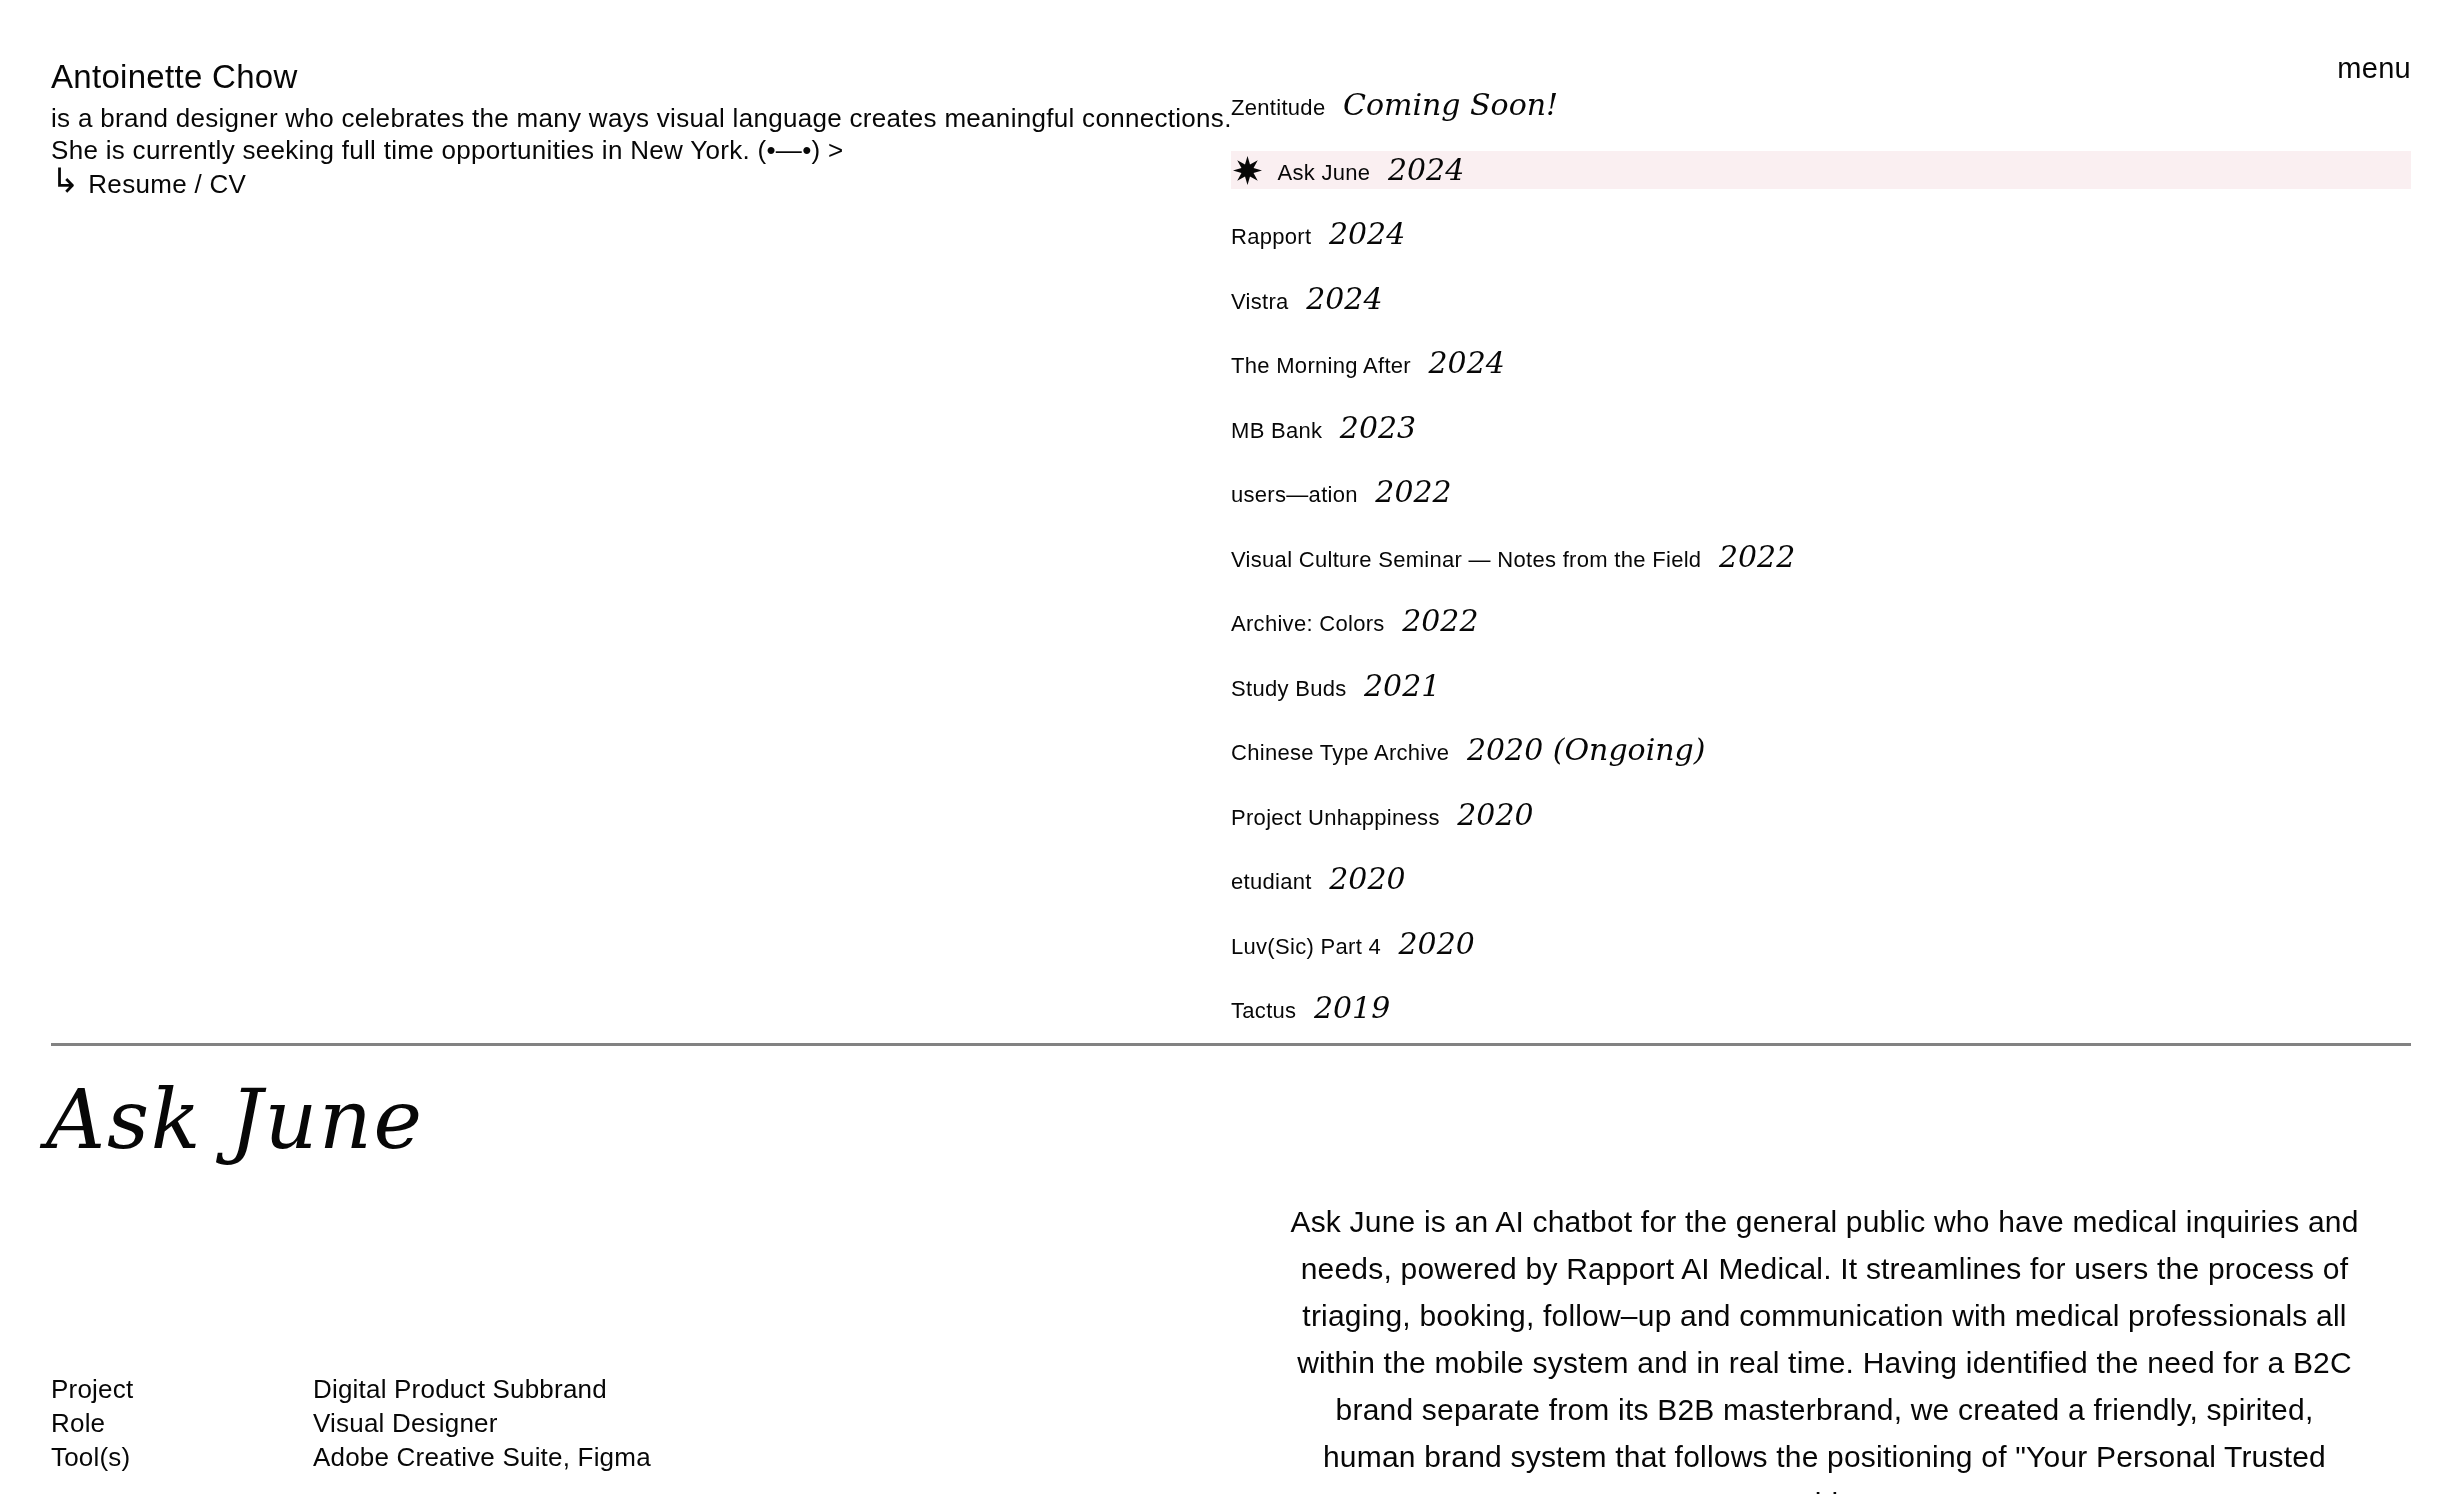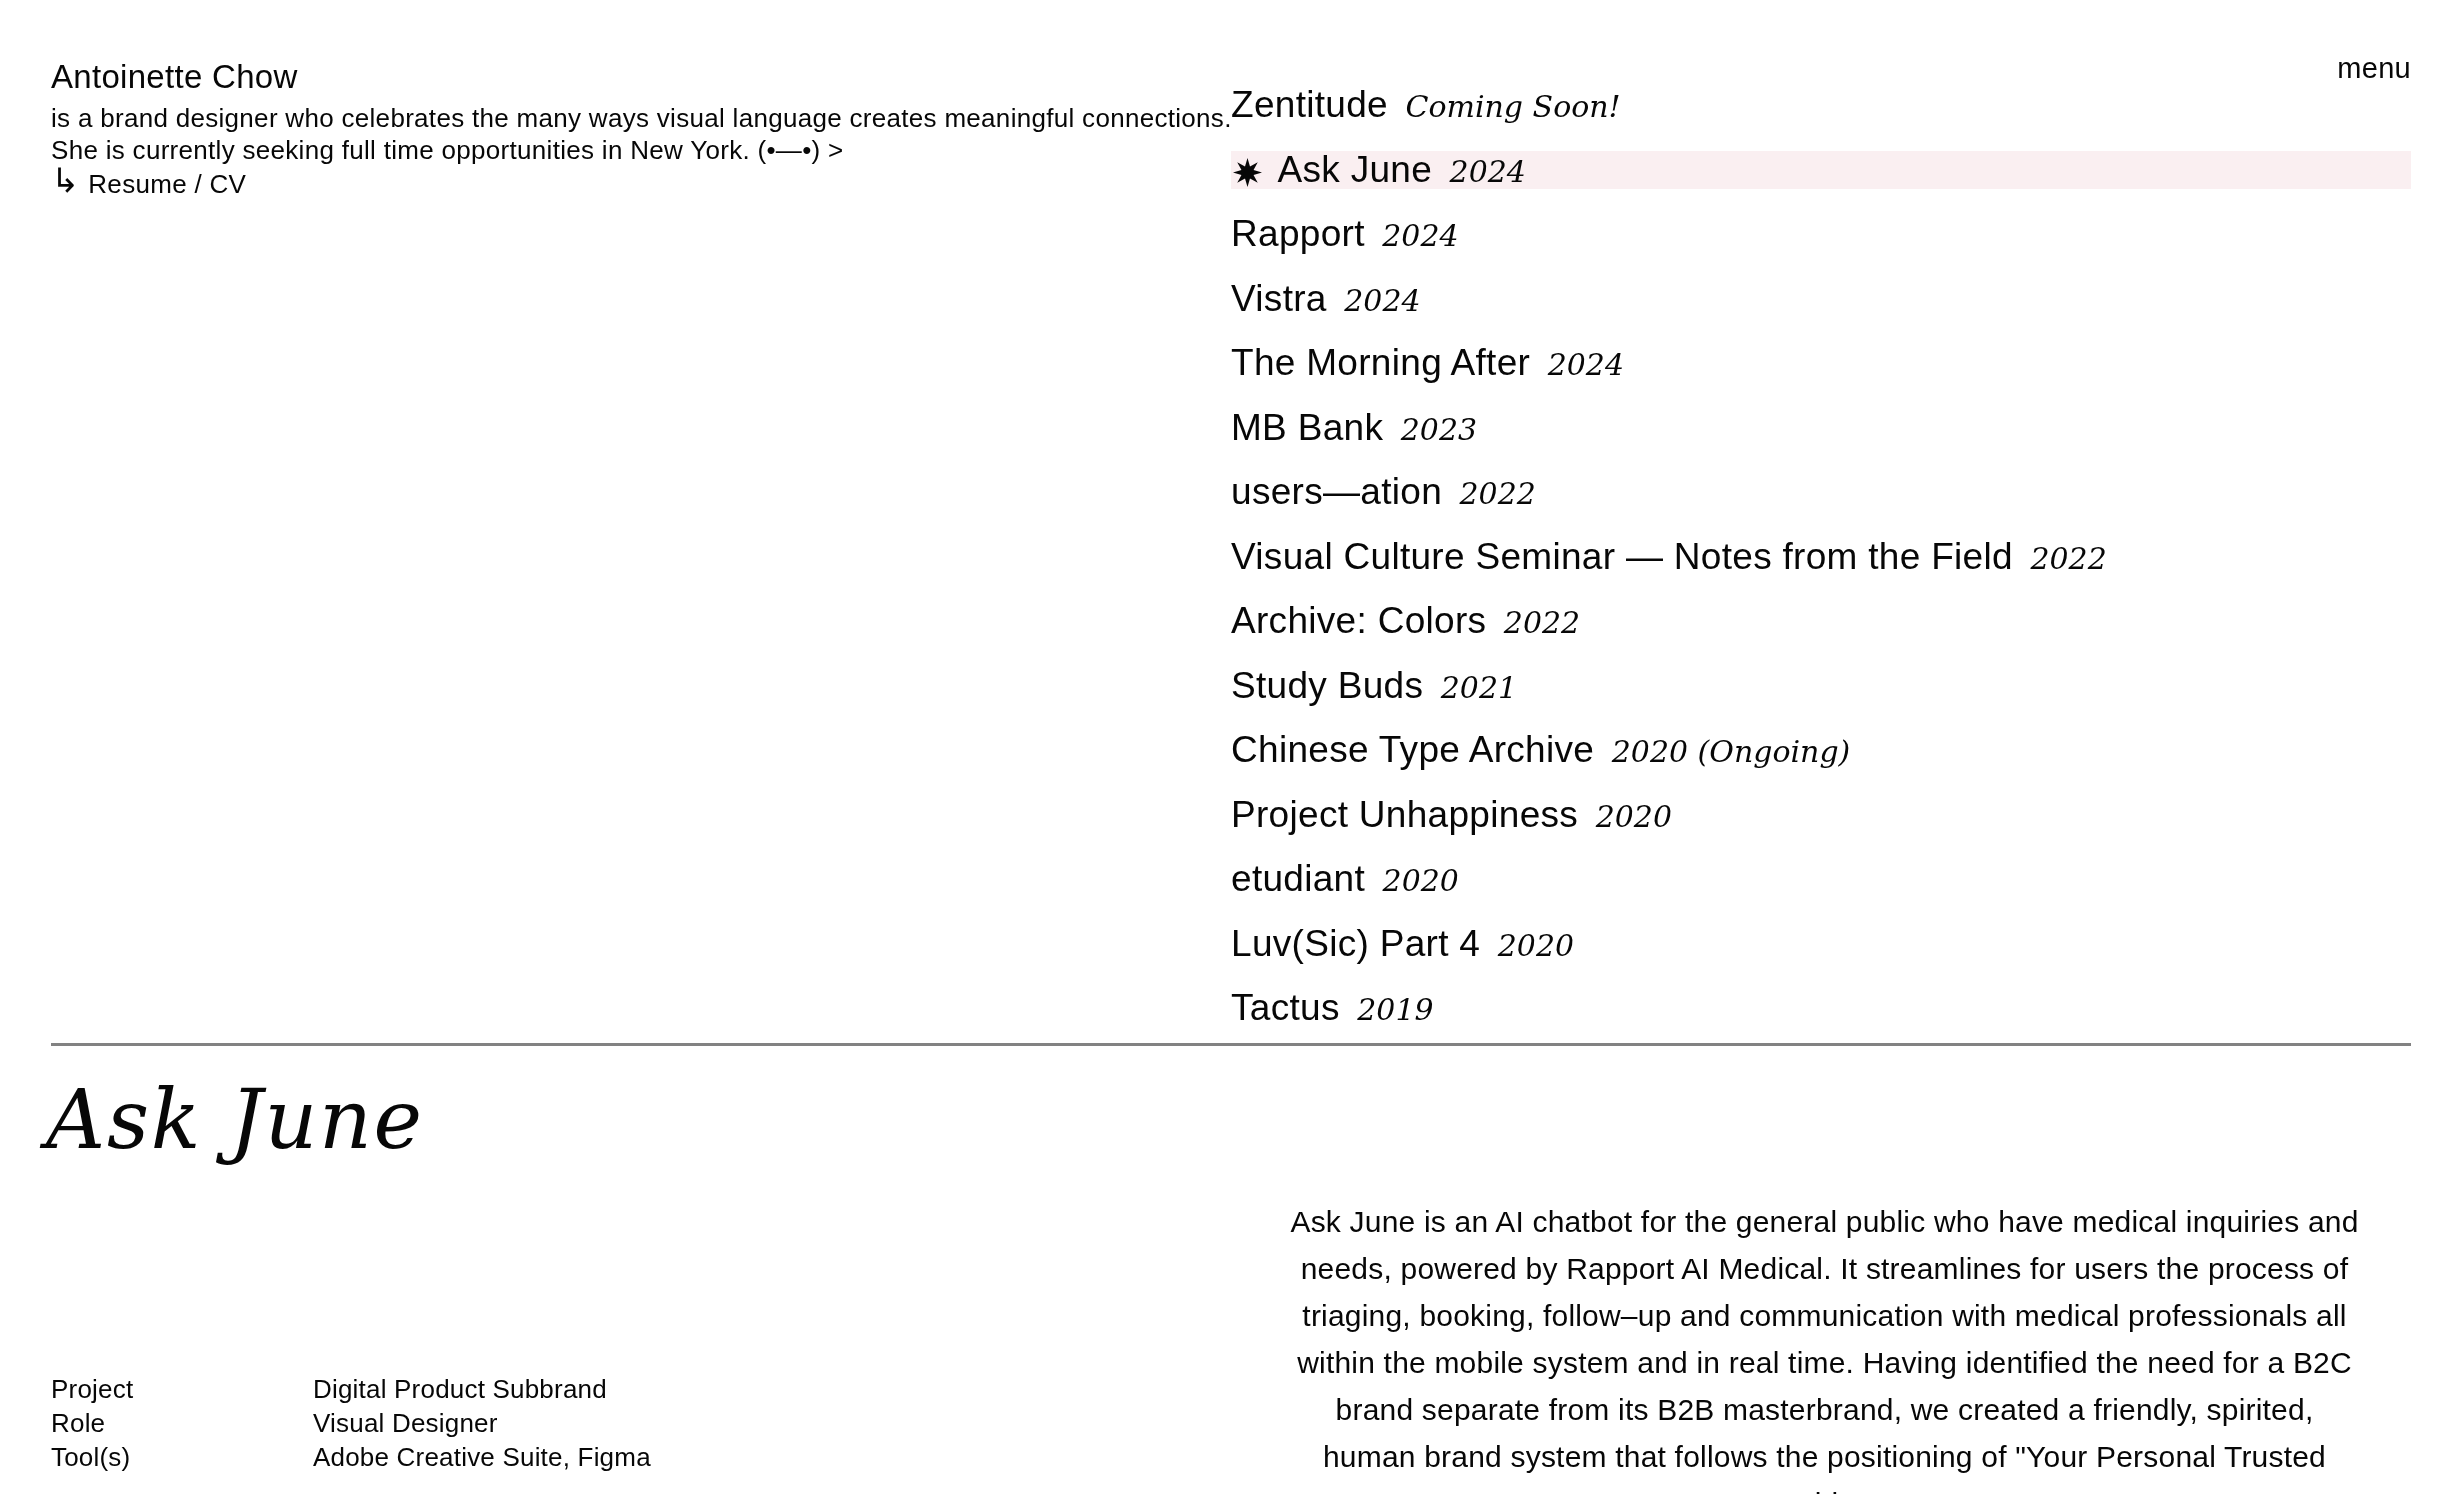--- a/index.html
+++ b/index.html
@@ -17,21 +17,21 @@
   .resume{left:51px;top:161px;font-size:26px;letter-spacing:0.3px;display:flex;align-items:flex-start;gap:8.5px;cursor:pointer;}
   .resume .arrow{font-family:"DejaVu Sans",sans-serif;font-size:34px;line-height:26px;position:relative;top:-1.7px;}
   .menu{right:51px;top:44px;font-size:29px;letter-spacing:0.3px;cursor:pointer;text-align:center;}
 
   
   .project-list{left:1231px;top:86px;right:51px;margin:0;padding:0;list-style:none;}
   .project-row{height:38px;line-height:38px;margin-bottom:26.5px;white-space:nowrap;cursor:pointer;}
   .project-row.highlight{background:var(--highlight,#FAEFF1);}
   .star{display:inline-block;margin:0 12px 0 1.7px;}
   .star svg{width:29px;height:29px;vertical-align:-5.1px;}
-  .pname{font-size:37px;letter-spacing:0.3px;}
+  .pname{font-size:22px;letter-spacing:0.3px;}
   .pyear{font-family:"DejaVu Serif",serif;font-style:italic;font-size:30px;margin-left:13.7px;}
 
   
   .divider{left:51px;right:51px;top:1035px;height:2.6px;background:var(--divider,#828282);}
 
   
   .title{left:46px;top:1072px;font-family:"DejaVu Serif",serif;font-style:italic;font-weight:400;font-size:82px;letter-spacing:1.7px;}
   .meta{left:51px;top:1364px;font-size:26px;letter-spacing:0.2px;}
   .meta-row{display:flex;line-height:34px;}
   .mlabel{width:262px;flex:0 0 262px;}

